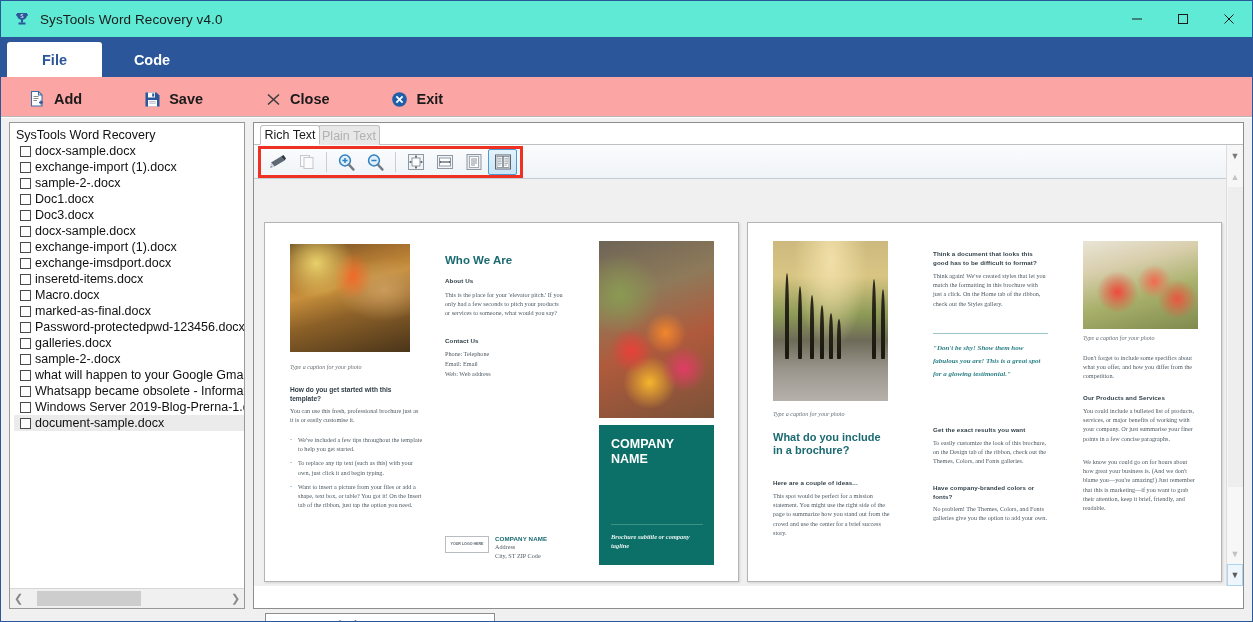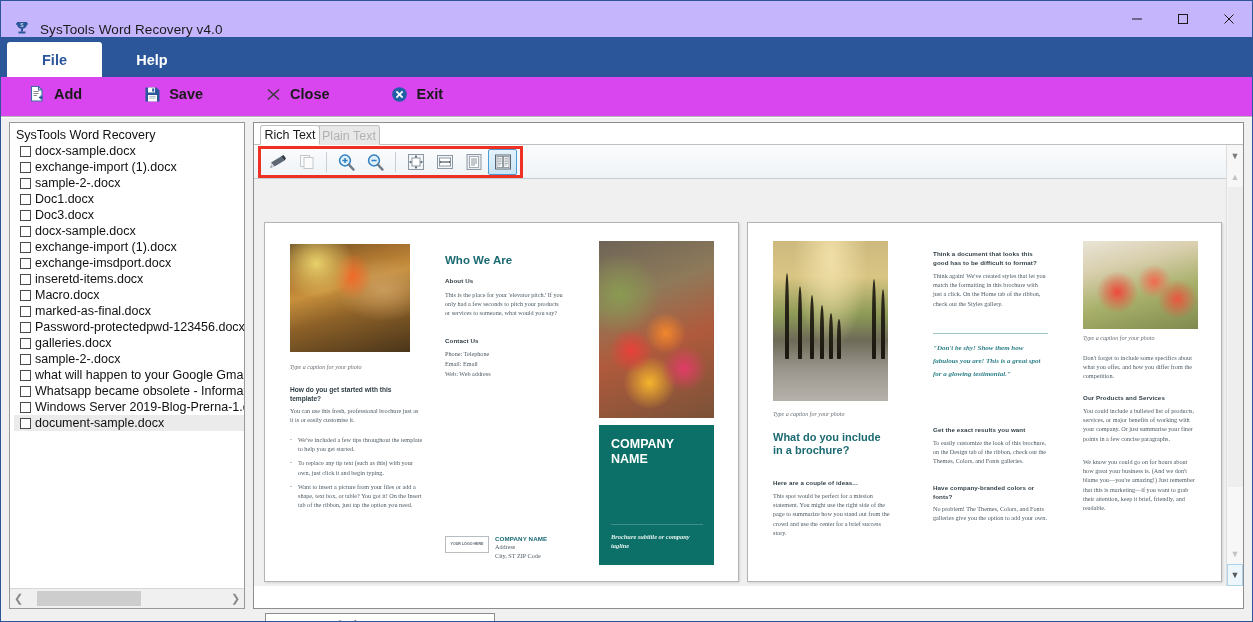--- a/index.html
+++ b/index.html
@@ -15,22 +15,22 @@
     width: 1253px; height: 622px;
     background: #ffffff;
     border: 1px solid #2b579a;
     overflow: hidden;
   }
 
   
   #titlebar {
     position: absolute; left: 0; top: 0;
     width: 1251px; height: 36px;
-    background: #c4b5fd;
-    display: flex; align-items: flex-end;
+    background: #5eead4;
+    display: flex; align-items: center;
   }
   #app-icon {
     margin-left: 12px; width: 18px; height: 18px;
     display: flex; align-items: center; justify-content: center;
   }
   #app-title {
     margin-left: 9px;
     font-size: 13.5px; color: #1a1a1a;
     letter-spacing: .1px;
   }
@@ -56,23 +56,23 @@
     left: 6px; width: 95px;
     background: #ffffff; color: #2b579a;
     border-top-left-radius: 3px; border-top-right-radius: 3px;
   }
   #tab-help { left: 101px; width: 100px; }
 
   
   #cmdbar {
     position: absolute; left: 0; top: 76px;
     width: 1251px; height: 40px;
-    background: #d946ef;
+    background: #fca5a5;
     border-bottom: 1px solid #b8b8b8;
-    display: flex; align-items: flex-start;
+    display: flex; align-items: flex-end;
   }
   .cmd {
     display: flex; align-items: center;
     height: 34px; padding: 0 8px;
     font-size: 14.5px; font-weight: bold; color: #1a1a1a;
   }
   .cmd .cico { width: 20px; height: 20px; margin-right: 7px;
                display: flex; align-items: center; justify-content: center; }
   #cmd-add { margin-left: 18px; }
   #cmd-save { margin-left: 44px; }
@@ -349,21 +349,21 @@
           </svg>
       </div>
     </div>
   </div>
 
   <div id="ribbon">
     <div class="rtab" id="tab-file">
       <span>File</span>
     </div>
     <div class="rtab" id="tab-help">
-      <span>Help</span>
+      <span>Code</span>
     </div>
   </div>
 
   <div id="cmdbar">
 
     <div class="cmd" id="cmd-add">
       <span class="cico">
         <svg width="18" height="18" viewBox="0 0 18 18">
           <path d="M3.5 1.5h7l3.5 3.5v11h-10.5z" fill="#ffffff" stroke="#3a6ea5" stroke-width="1.1"></path>
           <path d="M10.5 1.5v3.5h3.5" fill="none" stroke="#3a6ea5" stroke-width="1.1"></path>

